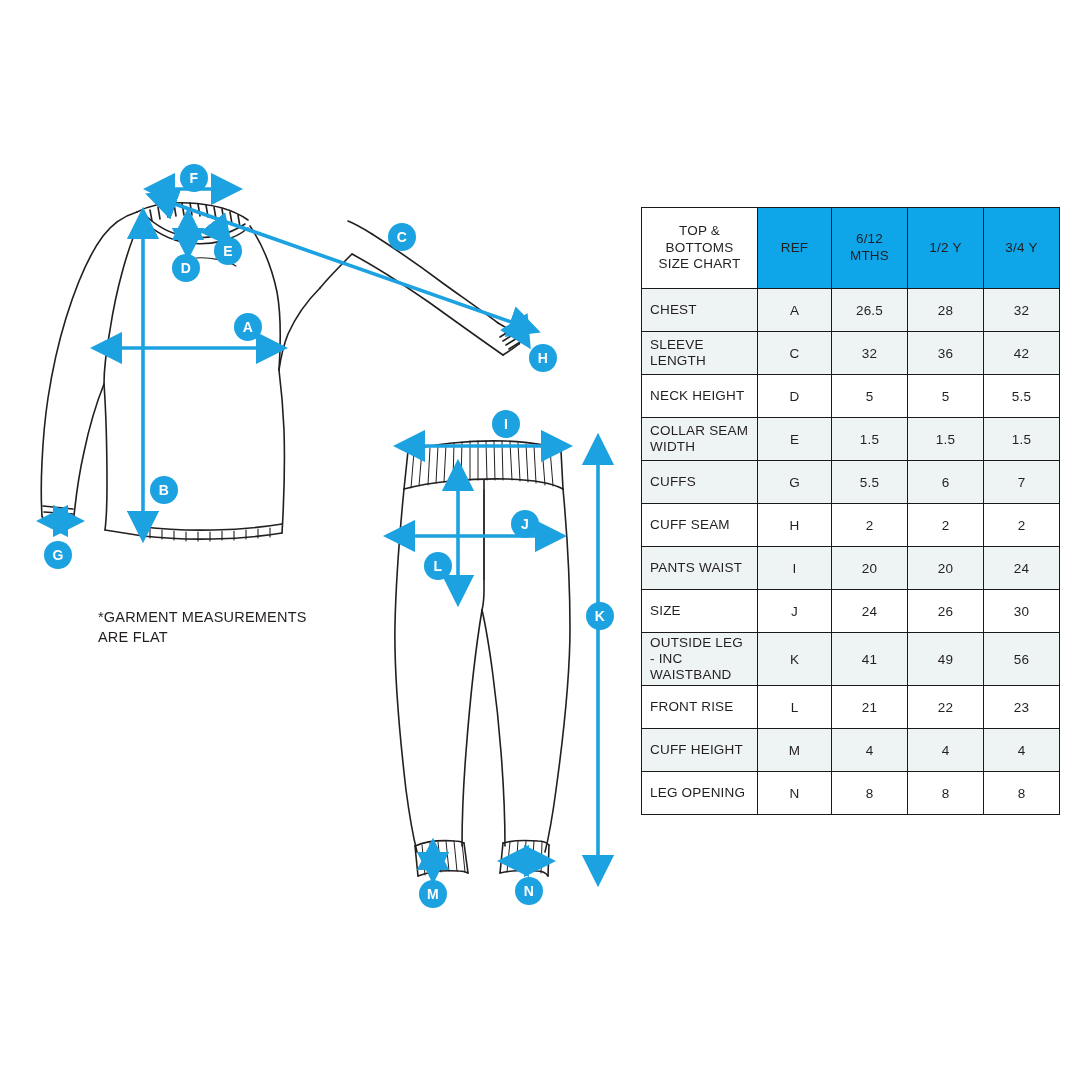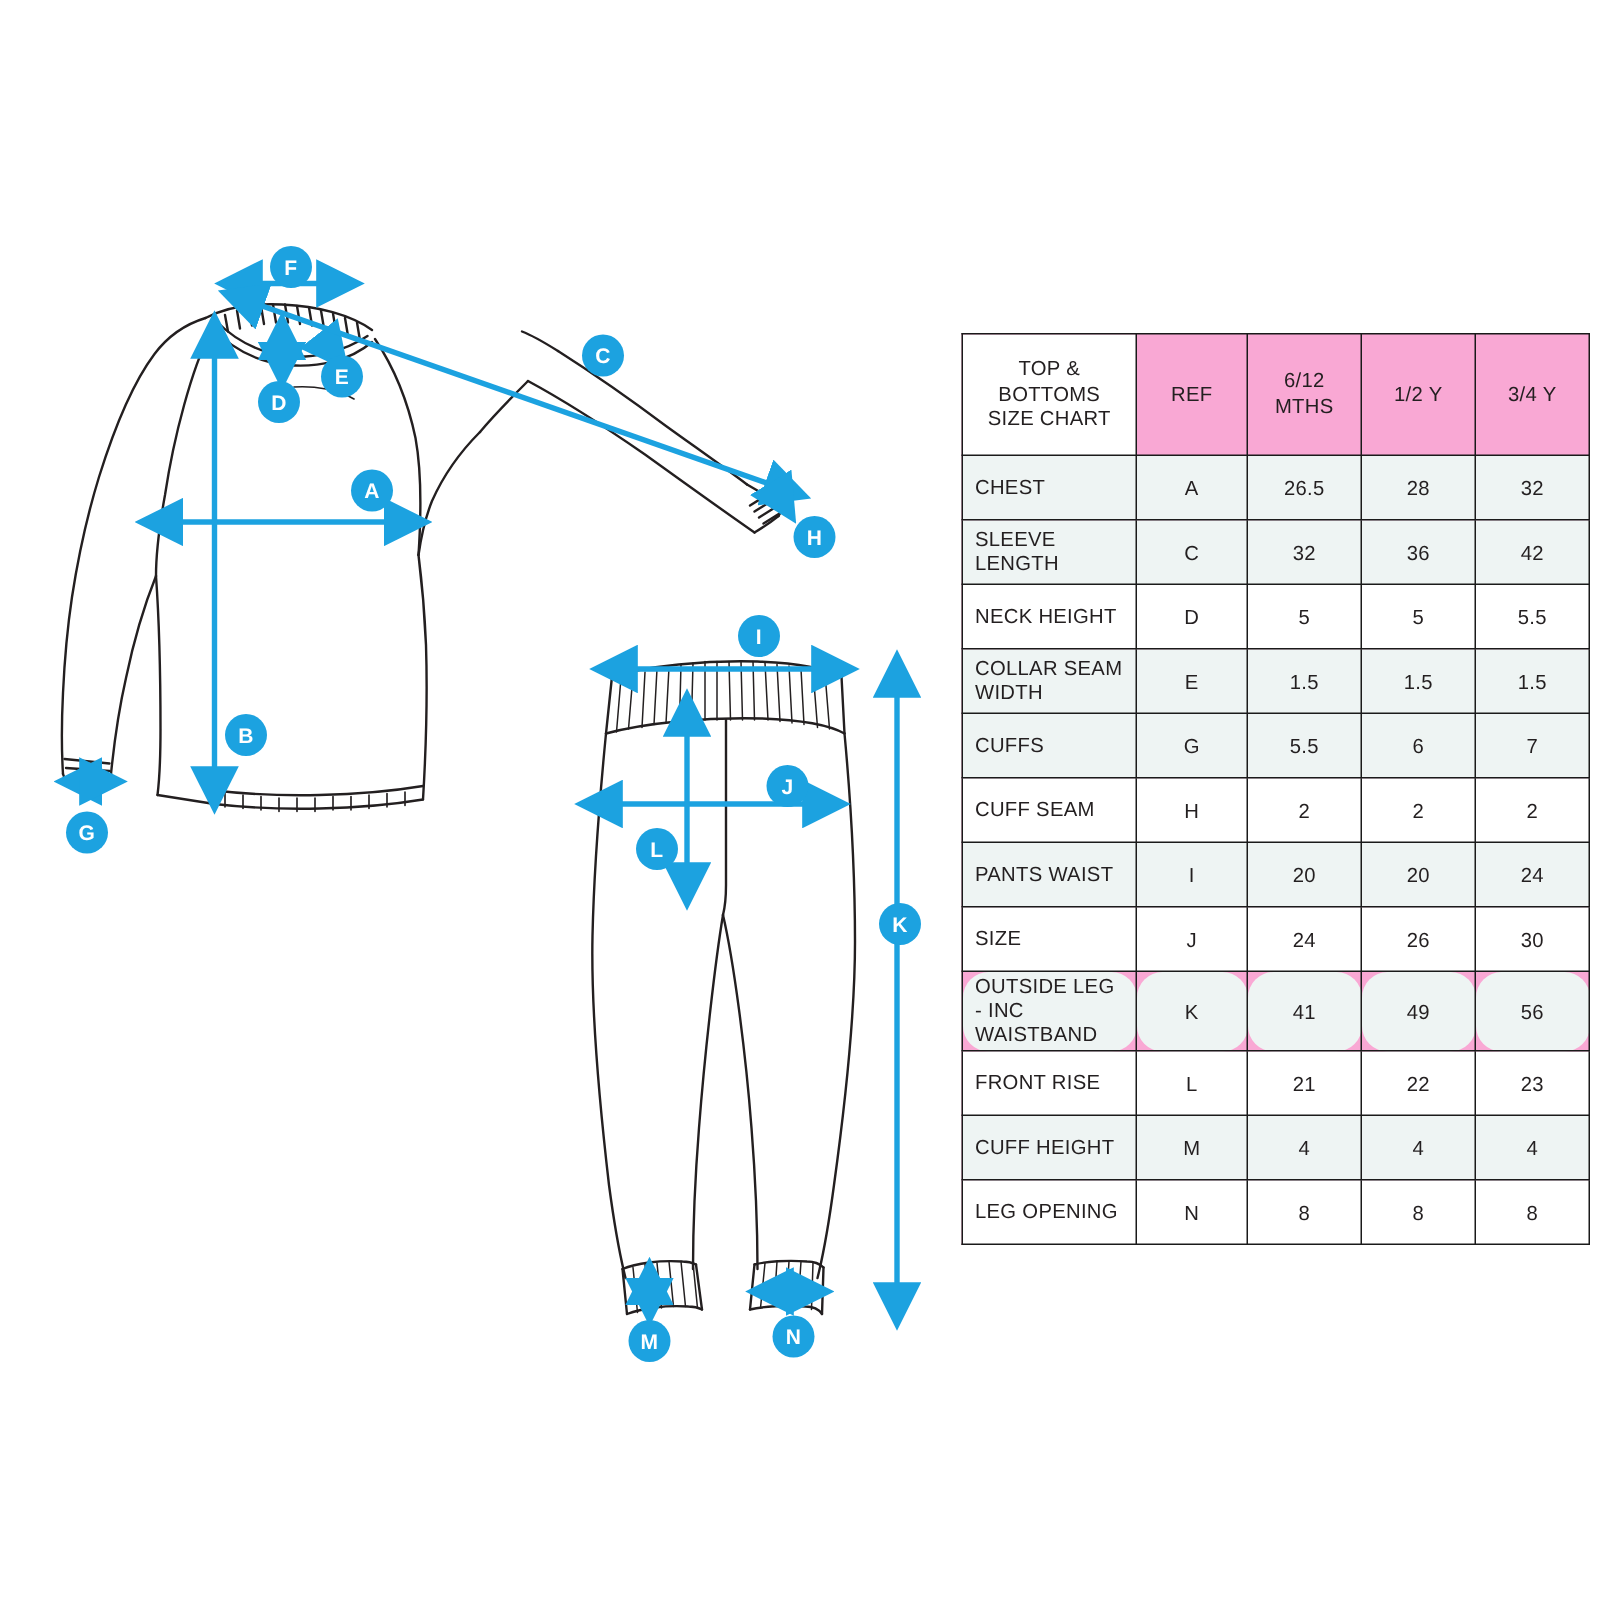--- a/index.html
+++ b/index.html
@@ -58,25 +58,25 @@
     line-height: 1.35;
     letter-spacing: .2px;
     color: #231f20;
     width: 230px;
   }
 
   
   #size-table {
     position: absolute;
     left: 641px;
-    top: 222px;
+    top: 207px;
     border-collapse: collapse;
     table-layout: fixed;
     width: 418px;
-    background: #f9a8d4;
+    background: #0ea5e9;
   }
   #size-table td, #size-table th {
     border: 1px solid #1a1a1a;
     font-size: 13.5px;
     font-weight: normal;
     color: #231f20;
     padding: 0 8px;
     letter-spacing: .2px;
   }
   #size-table col.c-name { width: 116px; }
@@ -102,21 +102,21 @@
     line-height: 1.2;
   }
   #size-table tbody td.ref,
   #size-table tbody td.val {
     text-align: center;
   }
   #size-table tbody tr.shade td.name { background: #eef4f3; }
   #size-table tbody tr.shade td.ref  { background: #eef4f3; }
   #size-table tbody tr.shade td.val  { background: #eef4f3; }
   #size-table tbody tr.plain td { background: #ffffff; }
-  #size-table tbody tr.tall td { height: 52px; border-radius: 17px; }
+  #size-table tbody tr.tall td { height: 52px; }
 </style>
 </head>
 <body>
 
 <div id="stage">
 
   <div id="illustration">
     <svg viewBox="0 0 630 1080" xmlns="http://www.w3.org/2000/svg">
       <defs>
         <marker id="arrHead" markerWidth="9" markerHeight="9" refX="7" refY="4.5" orient="auto">
@@ -253,20 +253,24 @@
     <div class="marker" style="left:150px; top:476px;">B</div>
     <div class="marker" style="left:44px; top:541px;">G</div>
 
     <div class="marker" style="left:492px; top:410px;">I</div>
     <div class="marker" style="left:511px; top:510px;">J</div>
     <div class="marker" style="left:424px; top:552px;">L</div>
     <div class="marker" style="left:586px; top:602px;">K</div>
     <div class="marker" style="left:419px; top:880px;">M</div>
     <div class="marker" style="left:515px; top:877px;">N</div>
 
+    <div class="note" style="left:98px; top:608px;">
+      <div>*GARMENT MEASUREMENTS</div>
+      <div>ARE FLAT</div>
+    </div>
   </div>
 
   <table id="size-table">
     <colgroup>
       <col class="c-name">
         <col class="c-ref">
         <col class="c-val">
         <col class="c-val">
         <col class="c-val">
     </colgroup>

